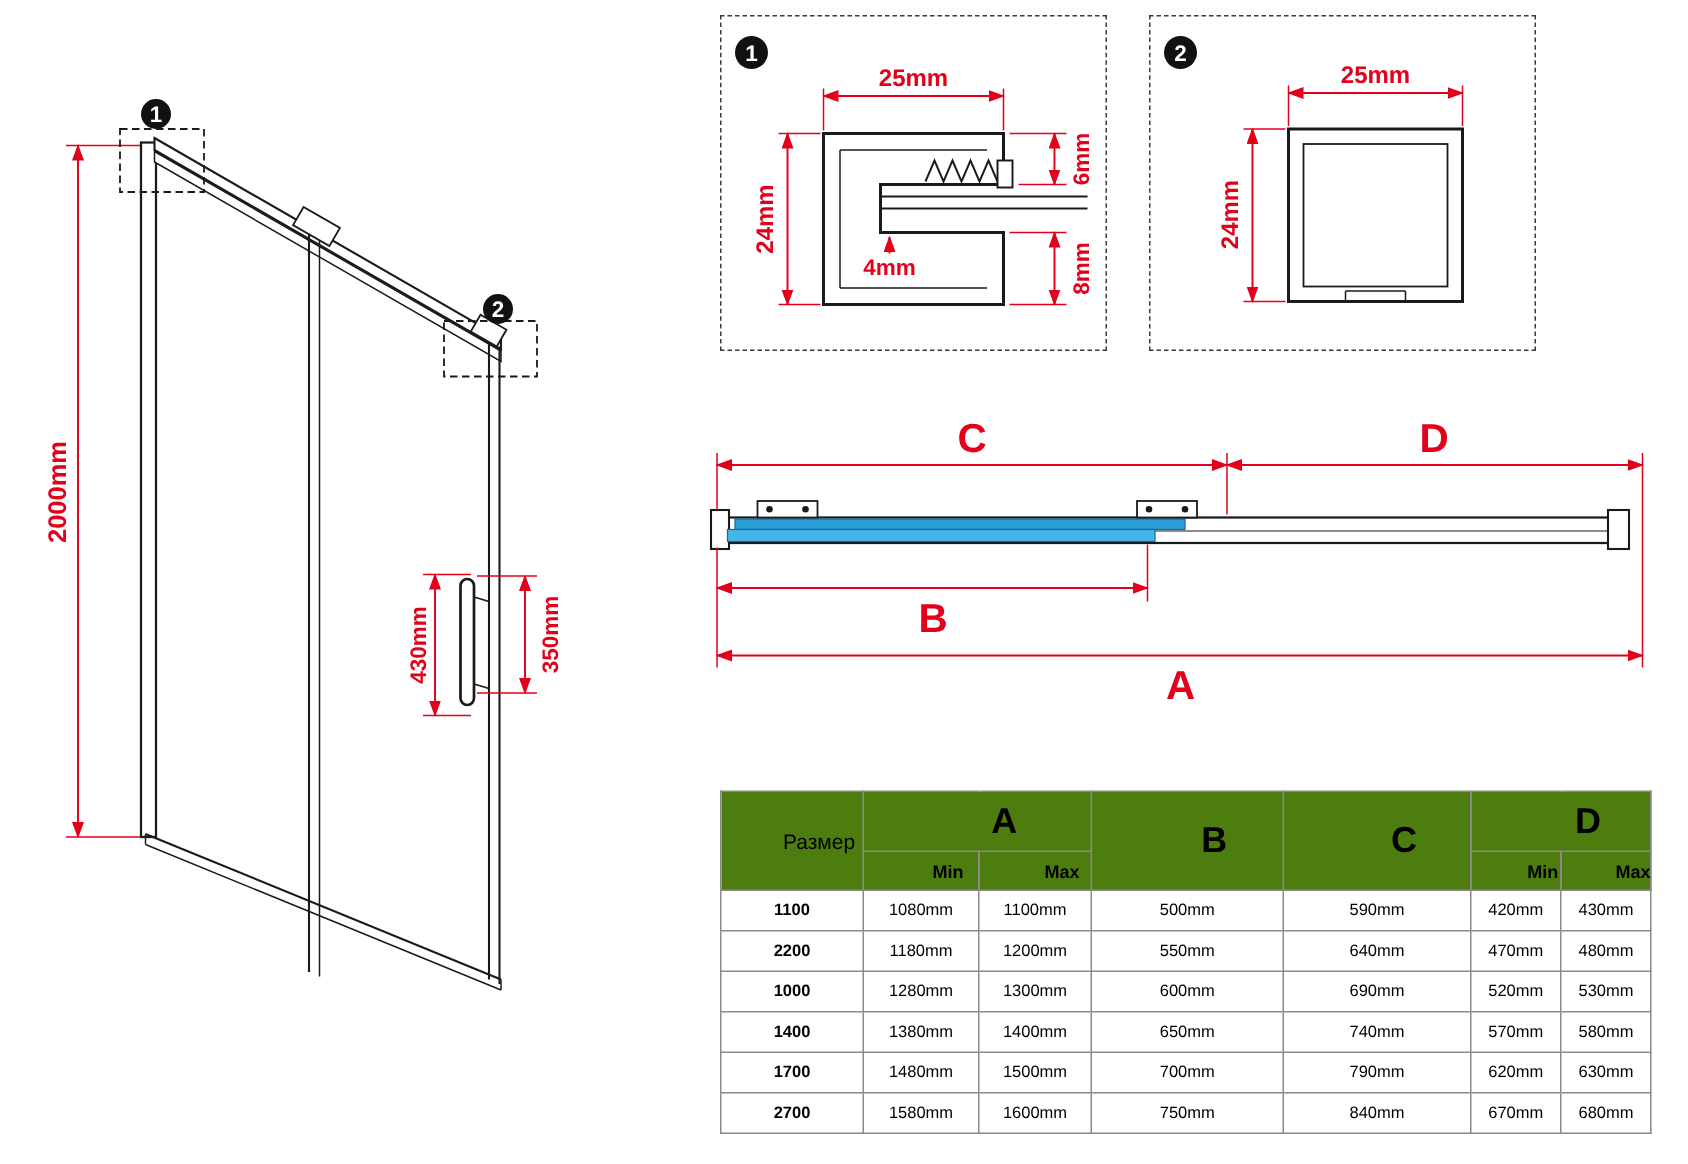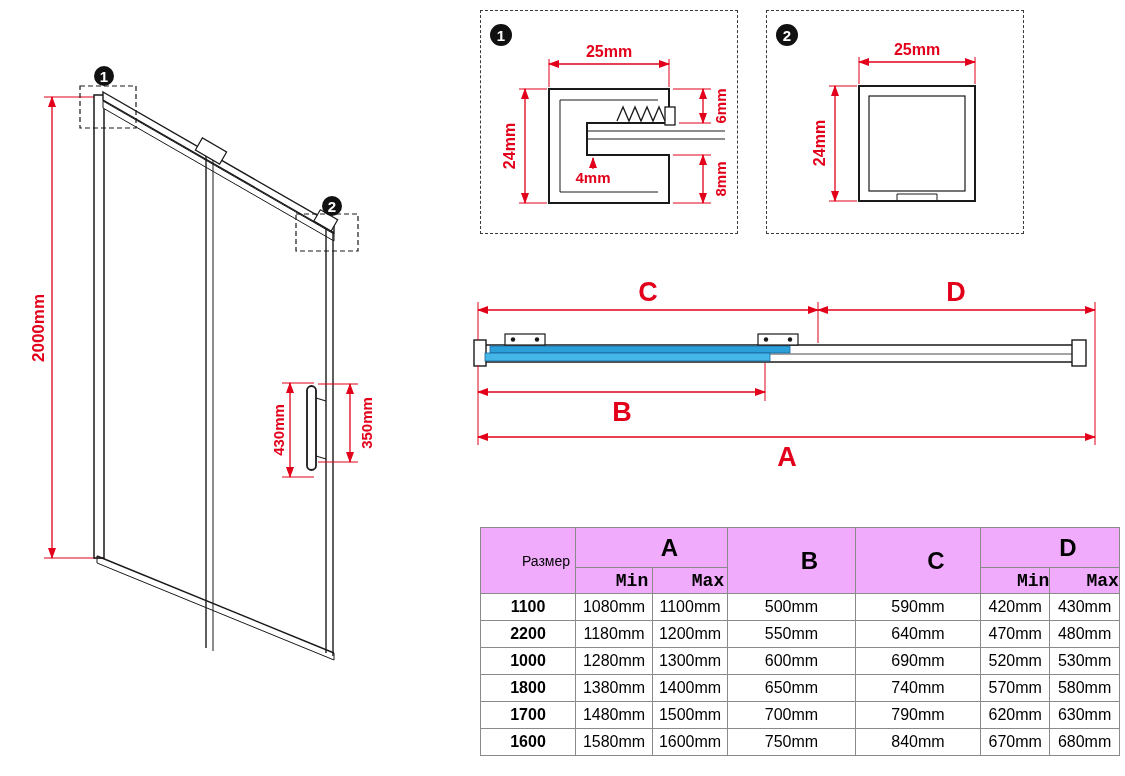--- a/index.html
+++ b/index.html
@@ -12,27 +12,27 @@
 
   svg text { font-family:"Liberation Sans", sans-serif; }
   .dimtxt { fill:#e2001a; font-weight:bold; }
   .f17 { font-size:17px; } .f16 { font-size:16px; } .f15 { font-size:15px; }
   .letter { fill:#e2001a; font-weight:bold; font-size:27px; }
   .badge-num { fill:#ffffff; font-weight:bold; font-size:15px; }
 
   
   .size-table { position:absolute; left:480px; top:527px; border-collapse:collapse; table-layout:fixed; }
   .size-table th, .size-table td { border:1px solid #8a8a8a; text-align:center; vertical-align:middle; padding:0; color:#000; }
-  .size-table thead th { background:#f0abfc;padding-left:36px; }
+  .size-table thead th { background:#4d7c0f;padding-left:36px; }
   .h-size { font-size:14px; font-weight:normal; }
   .h-letter { color:#e2001a; font-size:24px; font-weight:bold; height:40px; }
   .h-letter-span { color:#e2001a; font-size:24px; font-weight:bold; vertical-align:top; padding-top:6px; }
-  .h-mm { font-size:18px; font-weight:bold; height:26px;font-family:Liberation Mono, monospace; }
+  .h-mm { font-size:12px; font-weight:bold; height:26px; }
   .size-table tbody tr { height:27px; background:#fff; }
-  .size-table tbody td { font-size:16px; }
+  .size-table tbody td { font-size:11px; }
   .size-table tbody td.c-size { font-weight:bold; }
 </style>
 </head>
 <body>
 
 <div class="canvas">
 
   <svg class="abs" style="left:0;top:0" width="460" height="776" viewBox="0 0 460 776">
     <defs>
       <marker id="aD" markerWidth="11" markerHeight="8" refX="10" refY="4" orient="auto-start-reverse" markerUnits="userSpaceOnUse">
@@ -311,39 +311,39 @@
       <tr>
         <td class="c-size">1000</td>
         <td>1280mm</td>
         <td>1300mm</td>
         <td>600mm</td>
         <td>690mm</td>
         <td>520mm</td>
         <td>530mm</td>
       </tr>
       <tr>
-        <td class="c-size">1800</td>
+        <td class="c-size">1400</td>
         <td>1380mm</td>
         <td>1400mm</td>
         <td>650mm</td>
         <td>740mm</td>
         <td>570mm</td>
         <td>580mm</td>
       </tr>
       <tr>
         <td class="c-size">1700</td>
         <td>1480mm</td>
         <td>1500mm</td>
         <td>700mm</td>
         <td>790mm</td>
         <td>620mm</td>
         <td>630mm</td>
       </tr>
       <tr>
-        <td class="c-size">1600</td>
+        <td class="c-size">2700</td>
         <td>1580mm</td>
         <td>1600mm</td>
         <td>750mm</td>
         <td>840mm</td>
         <td>670mm</td>
         <td>680mm</td>
       </tr>
     </tbody>
   </table>
 

